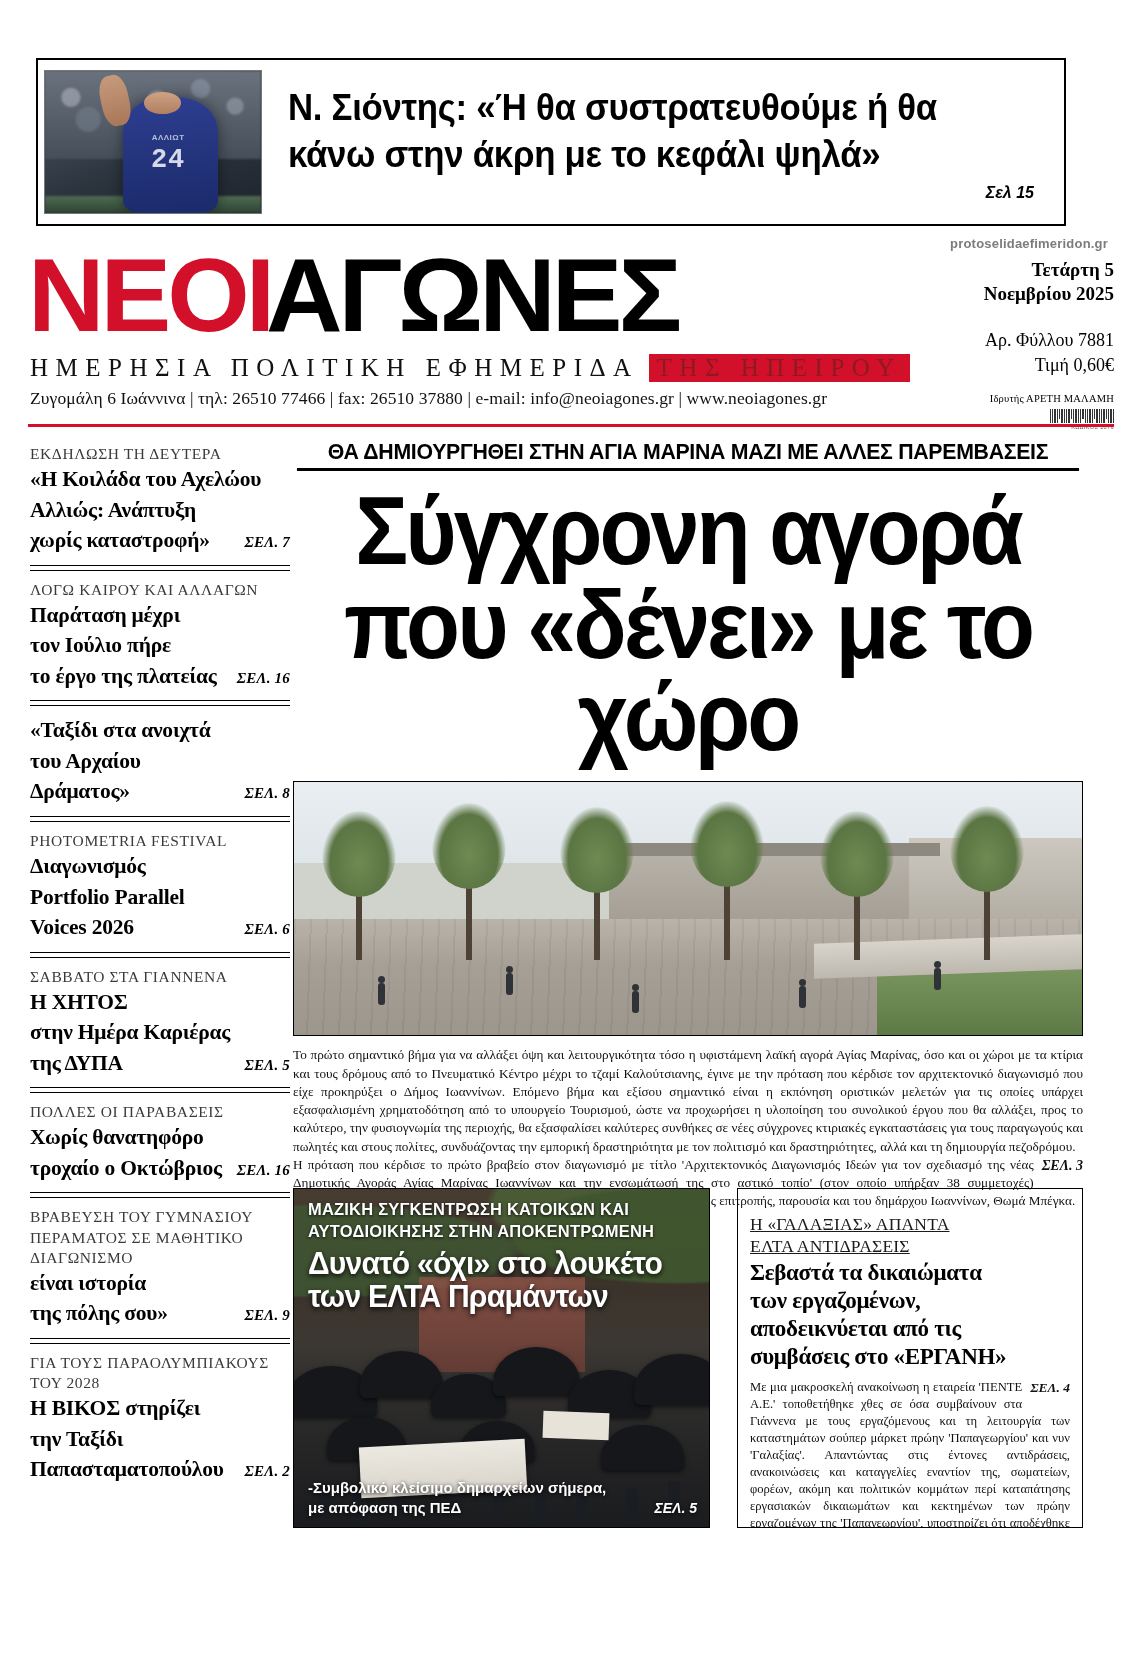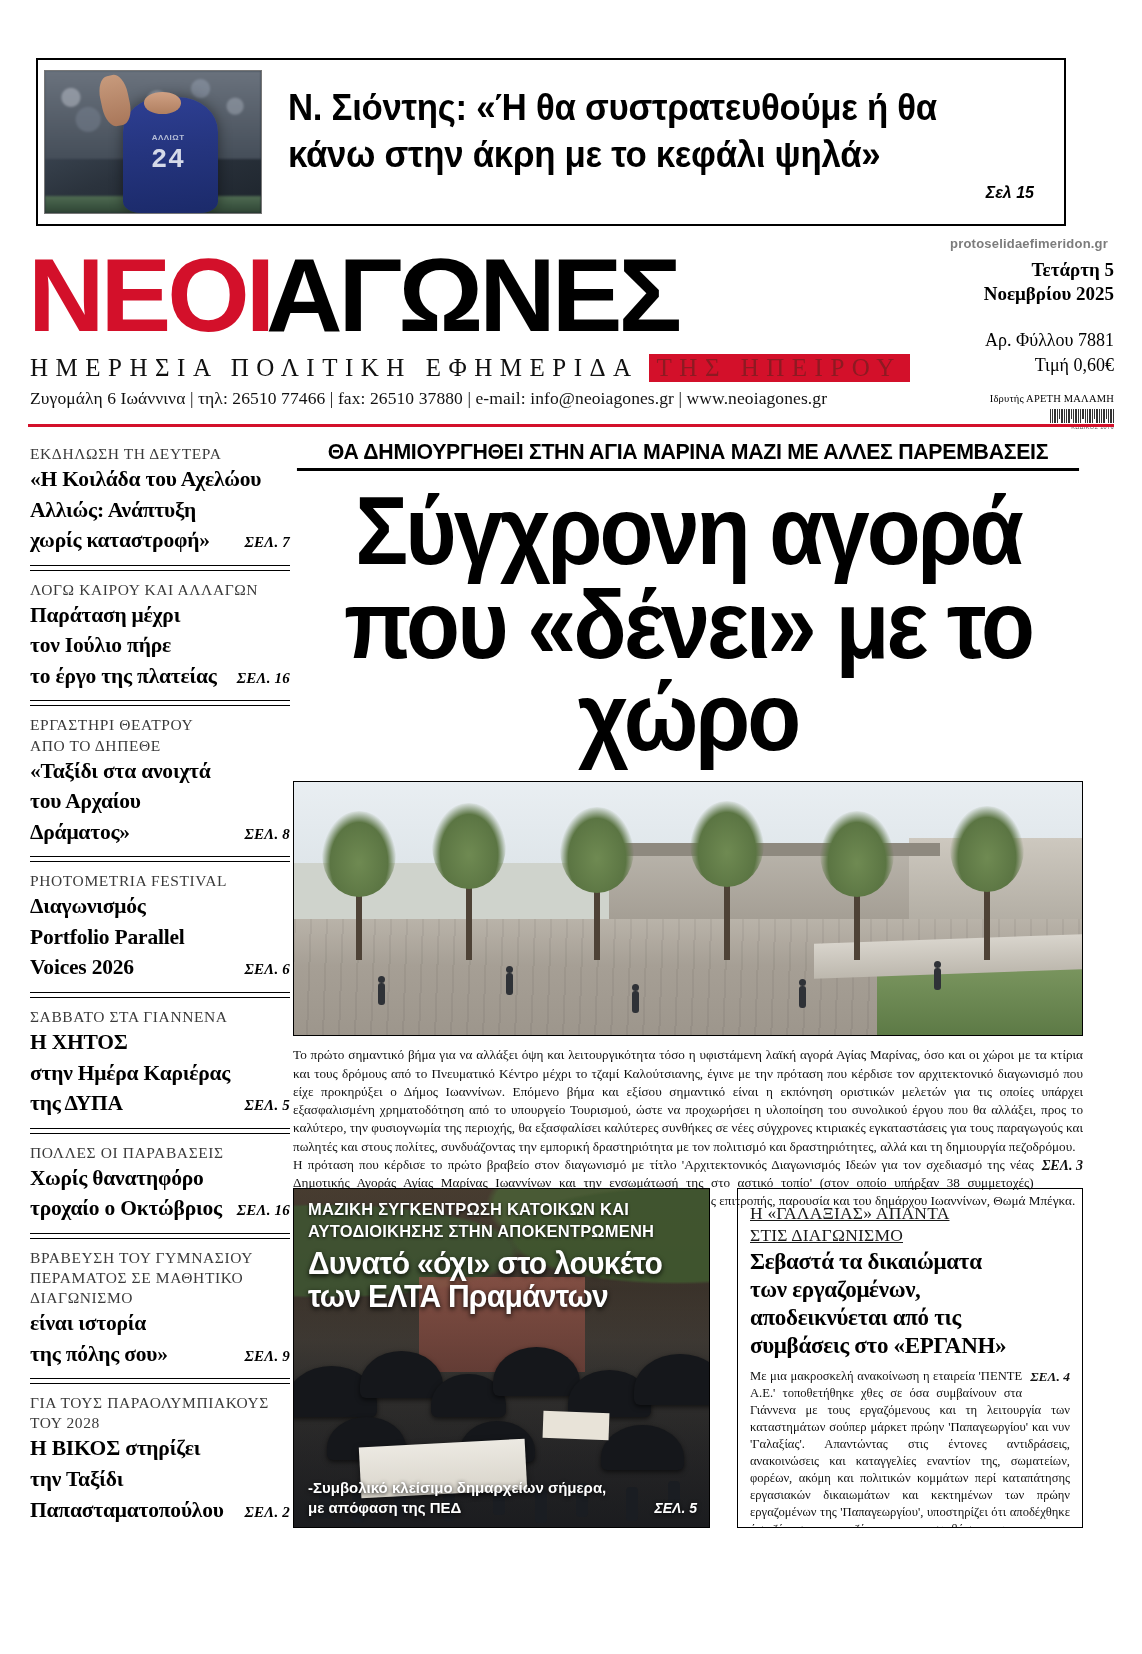--- a/index.html
+++ b/index.html
@@ -218,21 +218,21 @@
   }
   .bl-cap{
     position:absolute;left:14px;right:12px;bottom:10px;color:#fff;
     font-family:"Liberation Sans",sans-serif;font-weight:bold;font-size:15px;
     line-height:1.3;text-shadow:0 1px 4px rgba(0,0,0,.95);
     display:flex;align-items:flex-end;
   }
   .bl-cap .ctxt{flex:1;}
   .bl-cap .pg{font-style:italic;font-size:14px;white-space:nowrap;padding-left:10px;}
 
-  .br{width:373px;border:1.5px solid #000;box-sizing:border-box;padding:13px 12px 8px 12px;height:340px;overflow:hidden;}
+  .br{width:373px;border:1.5px solid #000;box-sizing:border-box;padding:24px 12px 8px 12px;height:340px;overflow:hidden;}
   .br-kicker{
     font-family:"Liberation Serif",serif;font-size:17.5px;line-height:1.26;
     color:#1a1a1a;letter-spacing:.2px;text-decoration:underline;
   }
   .br-head{
     font-family:"Liberation Serif",serif;font-weight:bold;font-size:23px;
     line-height:1.22;letter-spacing:-.3px;margin-top:2px;
   }
   .br-body{
     margin-top:8px;font-family:"Liberation Serif",serif;font-size:12.6px;
@@ -344,22 +344,20 @@
           <span class="txt">τον Ιούλιο πήρε</span>
         </div>
       <div class="brief-line">
           <span class="txt">το έργο της πλατείας</span>
           <span class="pg">ΣΕΛ. 16</span>
         </div>
     </div>
     <div class="dblrule"></div>
 
     <div class="brief">
-      <div class="brief-kicker" style="white-space:pre-line">ΕΡΓΑΣΤΗΡΙ ΘΕΑΤΡΟΥ
-ΑΠΟ ΤΟ ΔΗΠΕΘΕ</div>
       <div class="brief-line">
           <span class="txt">«Ταξίδι στα ανοιχτά</span>
         </div>
       <div class="brief-line">
           <span class="txt">του Αρχαίου</span>
         </div>
       <div class="brief-line">
           <span class="txt">Δράματος»</span>
           <span class="pg">ΣΕΛ. 8</span>
         </div>
@@ -515,21 +513,21 @@
           <div>-Συμβολικό κλείσιμο δημαρχείων σήμερα,</div>
           <div>με απόφαση της ΠΕΔ</div>
         </div>
         <div class="pg">ΣΕΛ. 5</div>
       </div>
     </div>
 
     <div class="br">
       <div class="br-kicker">
         <div>Η «ΓΑΛΑΞΙΑΣ» ΑΠΑΝΤΑ</div>
-        <div>ΣΤΙΣ ΔΙΑΓΩΝΙΣΜΟ</div>
+        <div>ΕΛΤΑ ΑΝΤΙΔΡΑΣΕΙΣ</div>
       </div>
       <div class="br-head">
         <div>Σεβαστά τα δικαιώματα</div>
         <div>των εργαζομένων,</div>
         <div>αποδεικνύεται από τις</div>
         <div>συμβάσεις στο «ΕΡΓΑΝΗ»</div>
       </div>
       <div class="br-body">
         <span class="pg">ΣΕΛ. 4</span>
         <span>Με μια μακροσκελή ανακοίνωση η εταιρεία 'ΠΕΝΤΕ Α.Ε.' τοποθετήθηκε χθες σε όσα συμβαίνουν στα Γιάννενα με τους εργαζόμενους και τη λειτουργία των καταστημάτων σούπερ μάρκετ πρώην 'Παπαγεωργίου' και νυν 'Γαλαξίας'. Απαντώντας στις έντονες αντιδράσεις, ανακοινώσεις και καταγγελίες εναντίον της, σωματείων, φορέων, ακόμη και πολιτικών κομμάτων περί καταπάτησης εργασιακών δικαιωμάτων και κεκτημένων των πρώην εργαζομένων της 'Παπαγεωργίου', υποστηρίζει ότι αποδέχθηκε όσα ζήτησαν οι εργαζόμενοι για τις συμβάσεις τους.</span>

